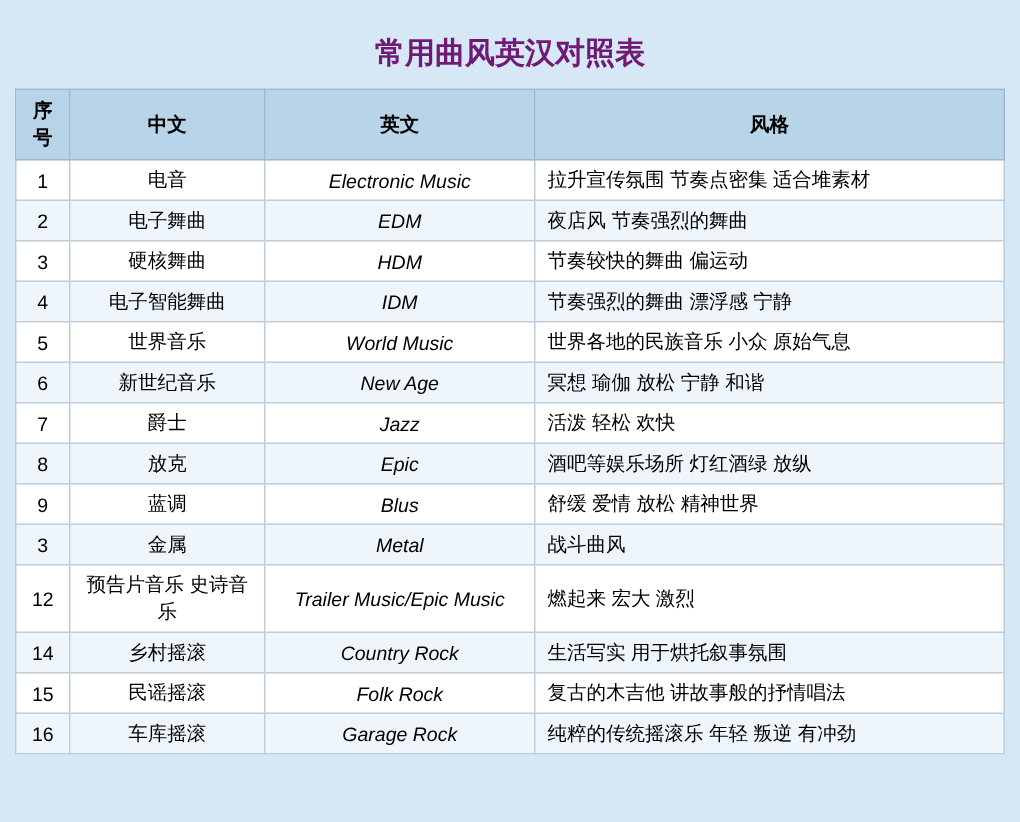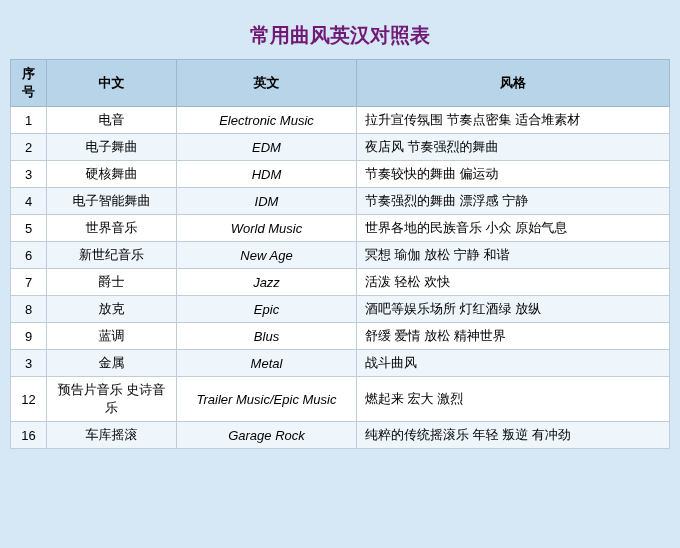--- a/index.html
+++ b/index.html
@@ -139,20 +139,32 @@
           <td class="en-col">Metal</td>
           <td class="style-col">战斗曲风</td>
         </tr>
         <tr>
           <td class="num-col">12</td>
           <td class="zh-col">预告片音乐 史诗音乐</td>
           <td class="en-col">Trailer Music/Epic Music</td>
           <td class="style-col">燃起来 宏大 激烈</td>
         </tr>
         <tr>
+          <td class="num-col">14</td>
+          <td class="zh-col">乡村摇滚</td>
+          <td class="en-col">Country Rock</td>
+          <td class="style-col">生活写实 用于烘托叙事氛围</td>
+        </tr>
+        <tr>
+          <td class="num-col">15</td>
+          <td class="zh-col">民谣摇滚</td>
+          <td class="en-col">Folk Rock</td>
+          <td class="style-col">复古的木吉他 讲故事般的抒情唱法</td>
+        </tr>
+        <tr>
           <td class="num-col">16</td>
           <td class="zh-col">车库摇滚</td>
           <td class="en-col">Garage Rock</td>
           <td class="style-col">纯粹的传统摇滚乐 年轻 叛逆 有冲劲</td>
         </tr>
       </tbody>
   </table>
 </div>
 
 </body></html>

